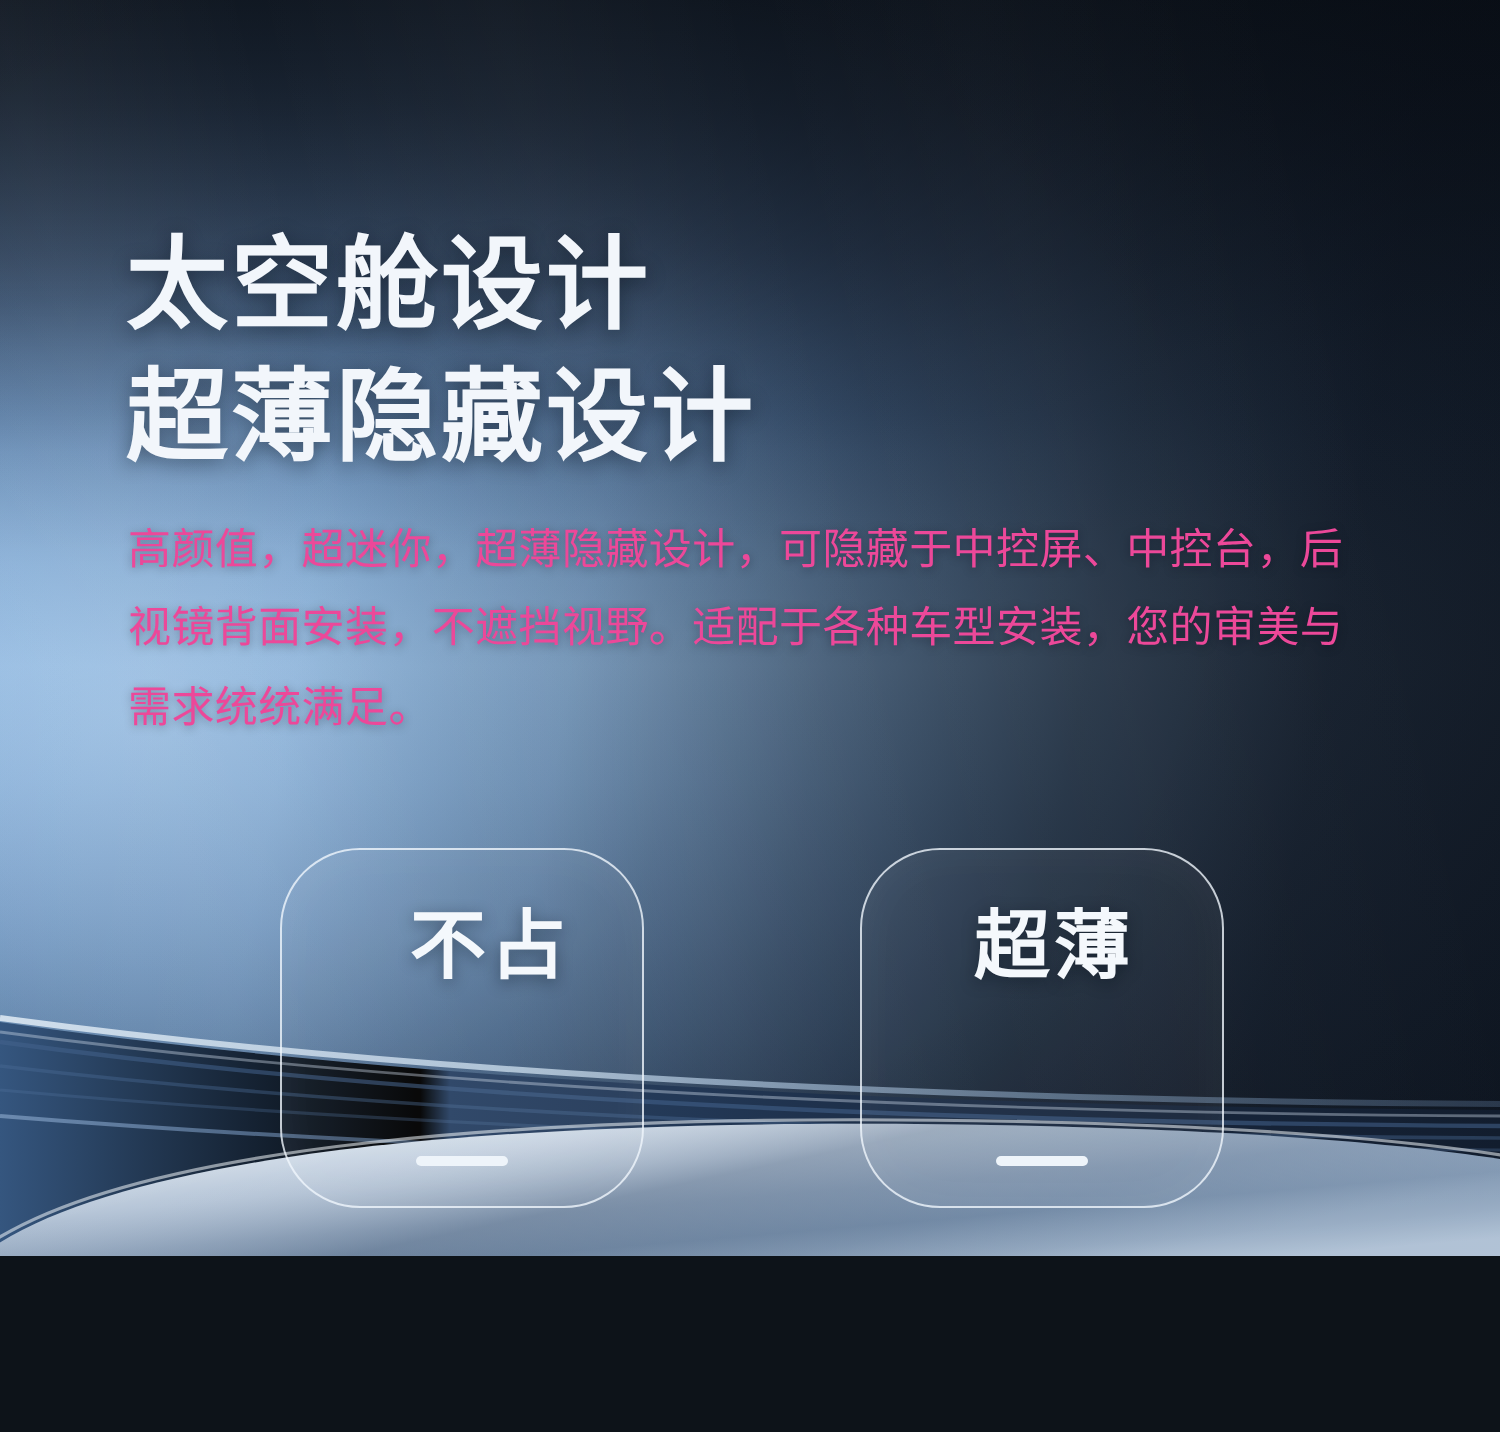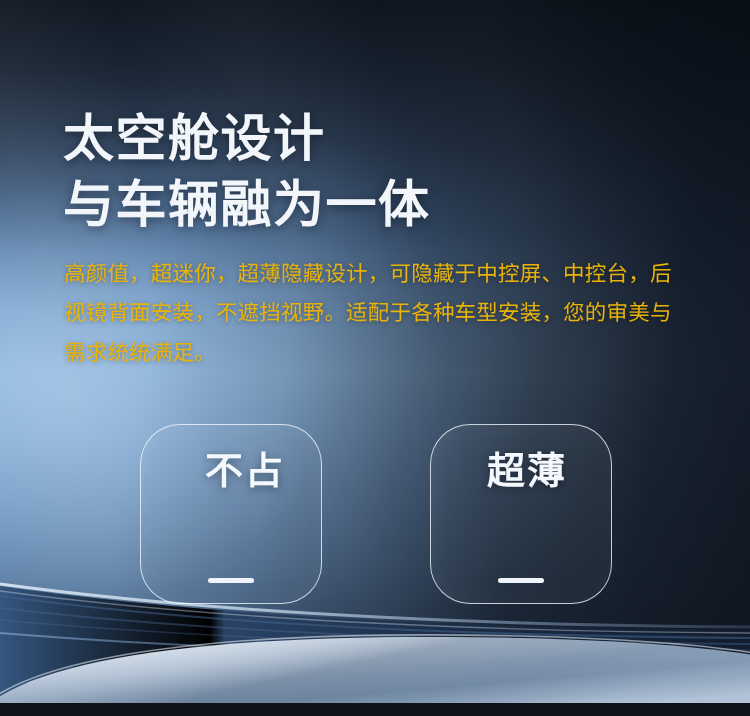--- a/index.html
+++ b/index.html
@@ -6,23 +6,23 @@
   html, body {
     margin: 0;
     padding: 0;
     background: #0d1319;
   }
   * { box-sizing: border-box; }
 
   #promo-banner {
     position: relative;
     width: 750px;
-    height: 703px;
+    height: 628px;
     overflow: hidden;
-    font-family: Liberation Mono, monospace;
+    font-family: Liberation Sans, sans-serif;
     background: #1c2a3c;
     user-select: none;
   }
 
   
   .bg-layer {
     position: absolute;
     inset: 0;
     pointer-events: none;
   }
@@ -124,21 +124,21 @@
     text-shadow: 0 2px 10px rgba(4,10,20,0.45);
     white-space: nowrap;
   }
   .headline .hl-line { display: block; }
 
   .body-copy {
     position: absolute;
     left: 64px;
     top: 234px;
     width: 616px;
-    color: #eab308;
+    color: #ec4899;
     font-size: 21.5px;
     font-weight: 500;
     line-height: 1.86;
     letter-spacing: .2px;
     text-shadow: 0 1px 5px rgba(6,12,22,0.35);
   }
 
   
   .cards {
     position: absolute;
@@ -252,21 +252,21 @@
     <path d="M-10,125 C60,72 260,54 520,60 C640,63 710,70 760,78 L760,125 Z" fill="url(#gSwoosh)"></path>
     <path d="M-10,125 C60,72 260,54 520,60 C640,63 710,70 760,78 L760,125 Z" fill="url(#gSwooshShade)"></path>
 
     <path d="M-10,122 C62,70 262,52 520,58 C640,61 712,68 760,76" stroke="#f0f5fa" stroke-opacity=".55" stroke-width="1.6" fill="none"></path>
   </svg>
 
   <div class="content">
 
     <h1 class="headline">
       <span class="hl-line">太空舱设计</span>
-      <span class="hl-line">与车辆融为一体</span>
+      <span class="hl-line">超薄隐藏设计</span>
     </h1>
 
     <p class="body-copy">高颜值，超迷你，超薄隐藏设计，可隐藏于中控屏、中控台，后视镜背面安装，不遮挡视野。适配于各种车型安装，您的审美与需求统统满足。</p>
 
     <div class="cards">
 
       <div class="feature-card" id="card-no-blockage">
         <div class="card-text">
           <span>不占</span>
         </div>

